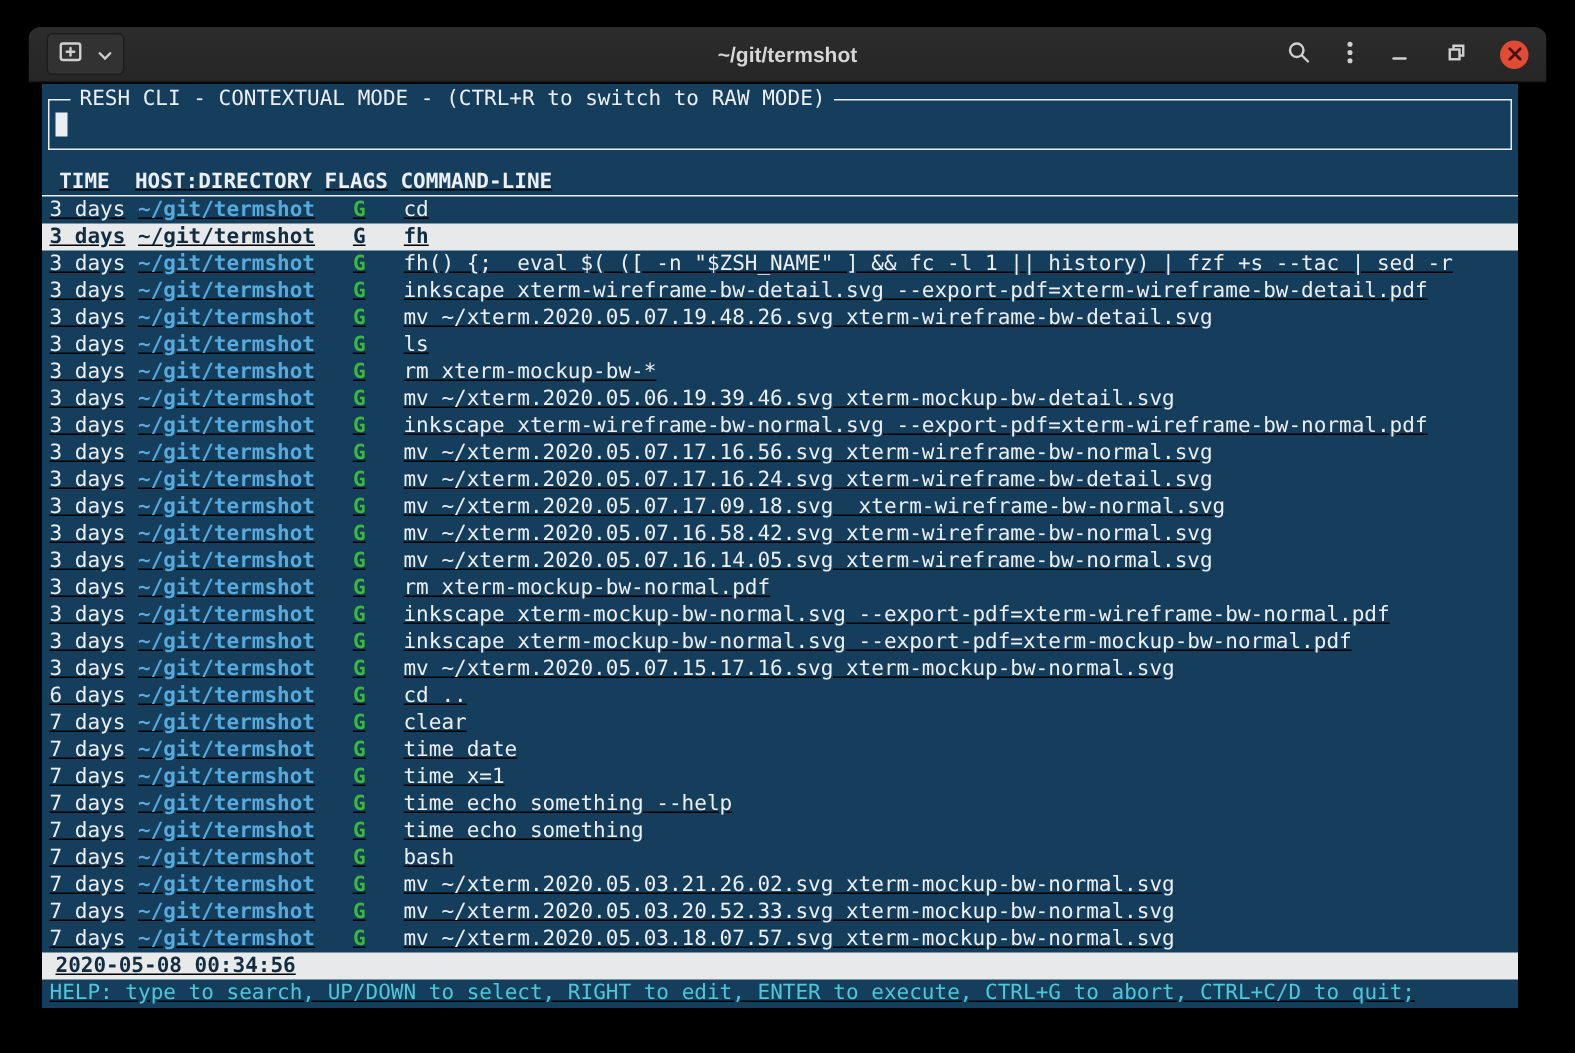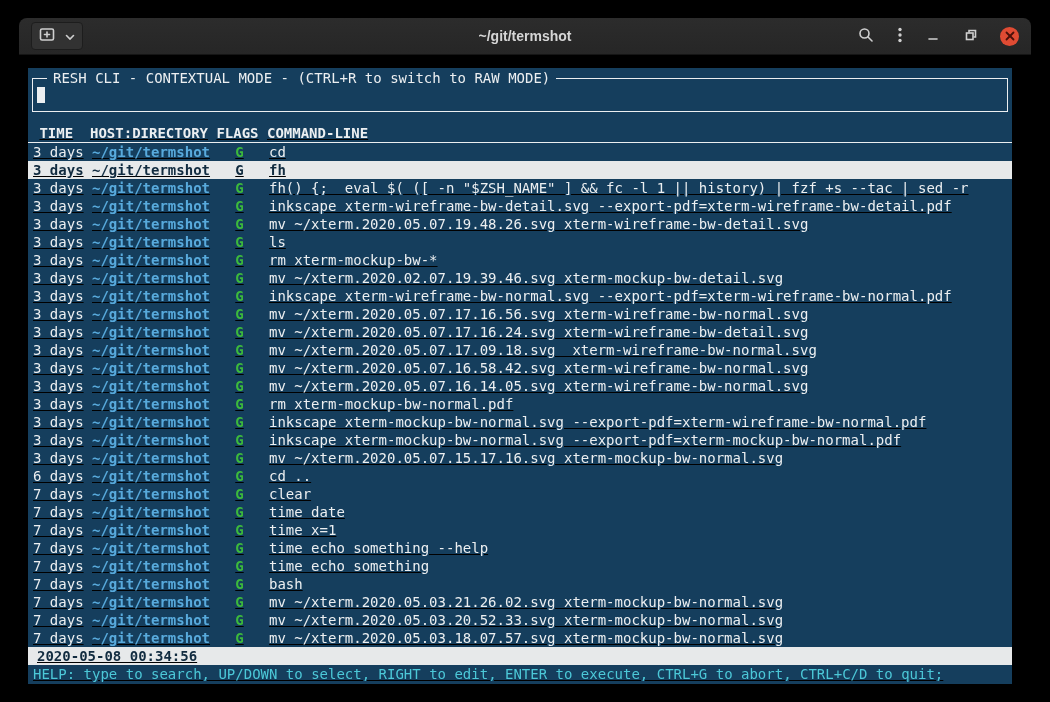--- a/index.html
+++ b/index.html
@@ -85,21 +85,20 @@
   }
   .icon-stroke { stroke: #cfcfcf; fill: none; stroke-width: 1.6; stroke-linecap: round; }
   .icon-fill { fill: #cfcfcf; }
 
   
   .term-outer {
     height: 629px;
     background: #000;
     box-sizing: border-box;
     padding: 1px 19px 0 9px;
-    margin-top: 12px;
   }
   .term {
     height: 616px;
     background: var(--terminal_bg, #153e5d);
     color: var(--term_fg, #eceff1);
     font-family: "DejaVu Sans Mono", monospace;
     font-size: 14px;
     line-height: 18px;
     overflow: hidden;
     position: relative;
@@ -309,21 +308,21 @@
           <div class="row">
     <span class="c-time">3 days</span>
     <span class="c-host">~/git/termshot</span>
     <span class="c-flags">G</span>
     <span class="c-cmd">rm xterm-mockup-bw-*</span>
   </div>
           <div class="row">
     <span class="c-time">3 days</span>
     <span class="c-host">~/git/termshot</span>
     <span class="c-flags">G</span>
-    <span class="c-cmd">mv ~/xterm.2020.02.07.19.39.46.svg xterm-mockup-bw-detail.svg</span>
+    <span class="c-cmd">mv ~/xterm.2020.05.06.19.39.46.svg xterm-mockup-bw-detail.svg</span>
   </div>
           <div class="row">
     <span class="c-time">3 days</span>
     <span class="c-host">~/git/termshot</span>
     <span class="c-flags">G</span>
     <span class="c-cmd">inkscape xterm-wireframe-bw-normal.svg --export-pdf=xterm-wireframe-bw-normal.pdf</span>
   </div>
           <div class="row">
     <span class="c-time">3 days</span>
     <span class="c-host">~/git/termshot</span>

